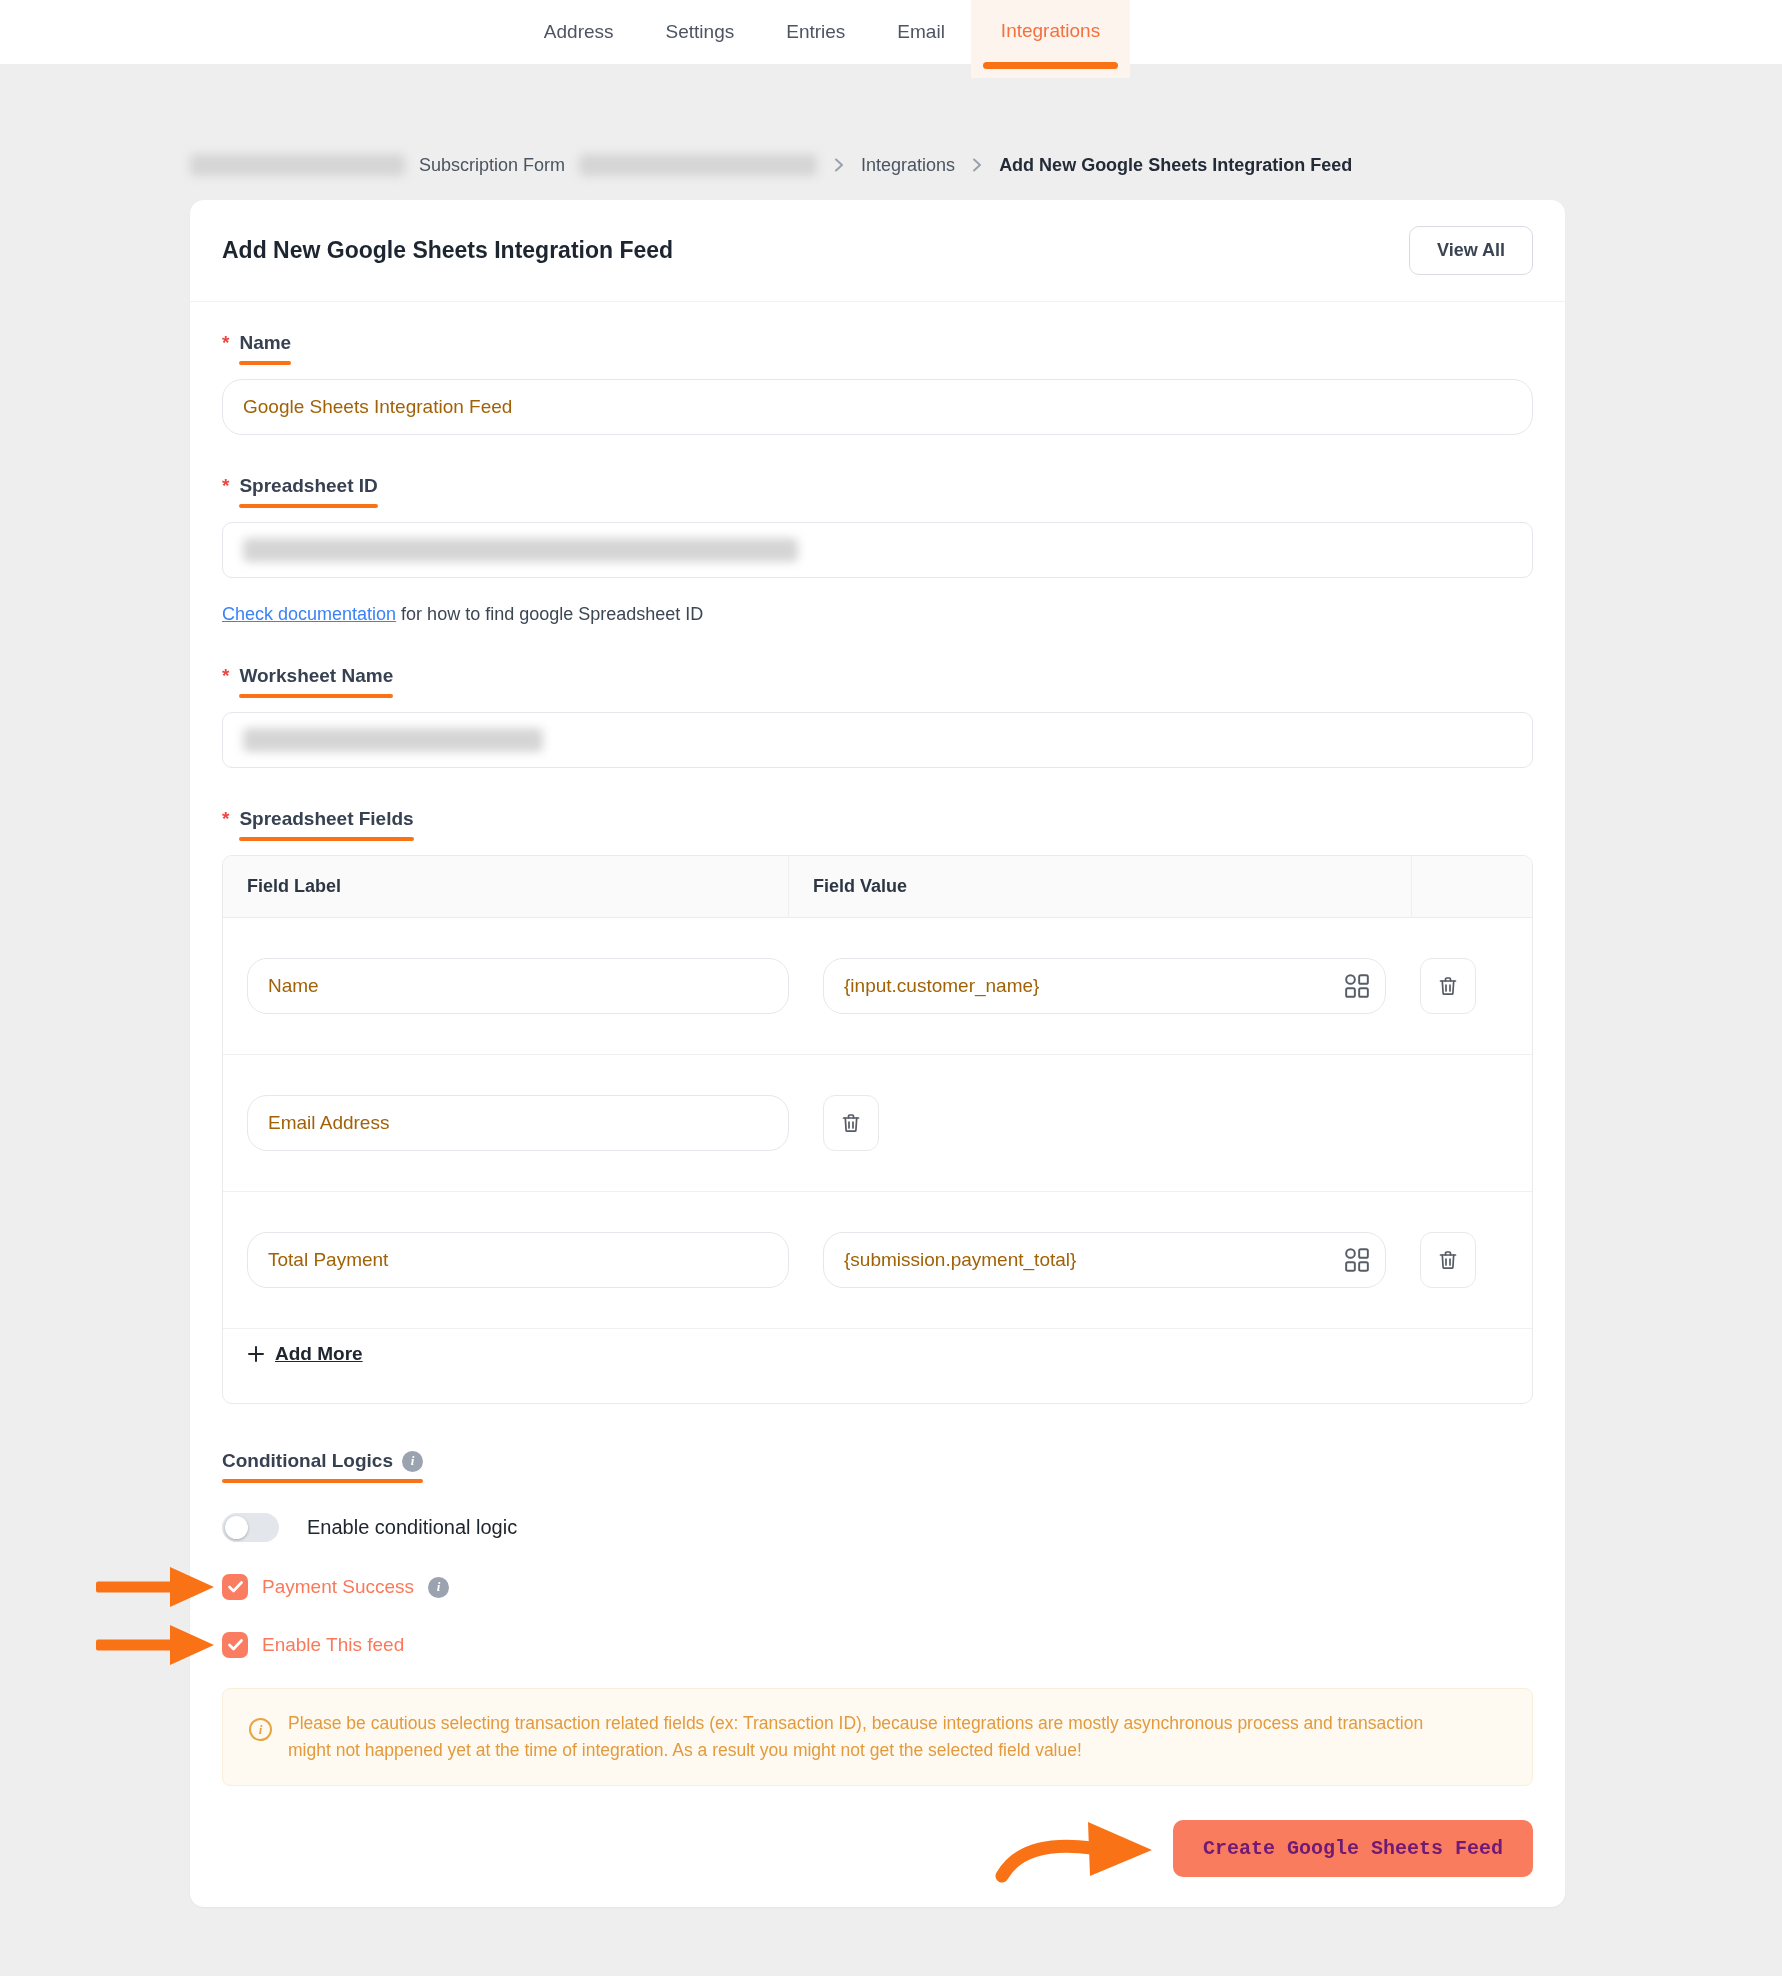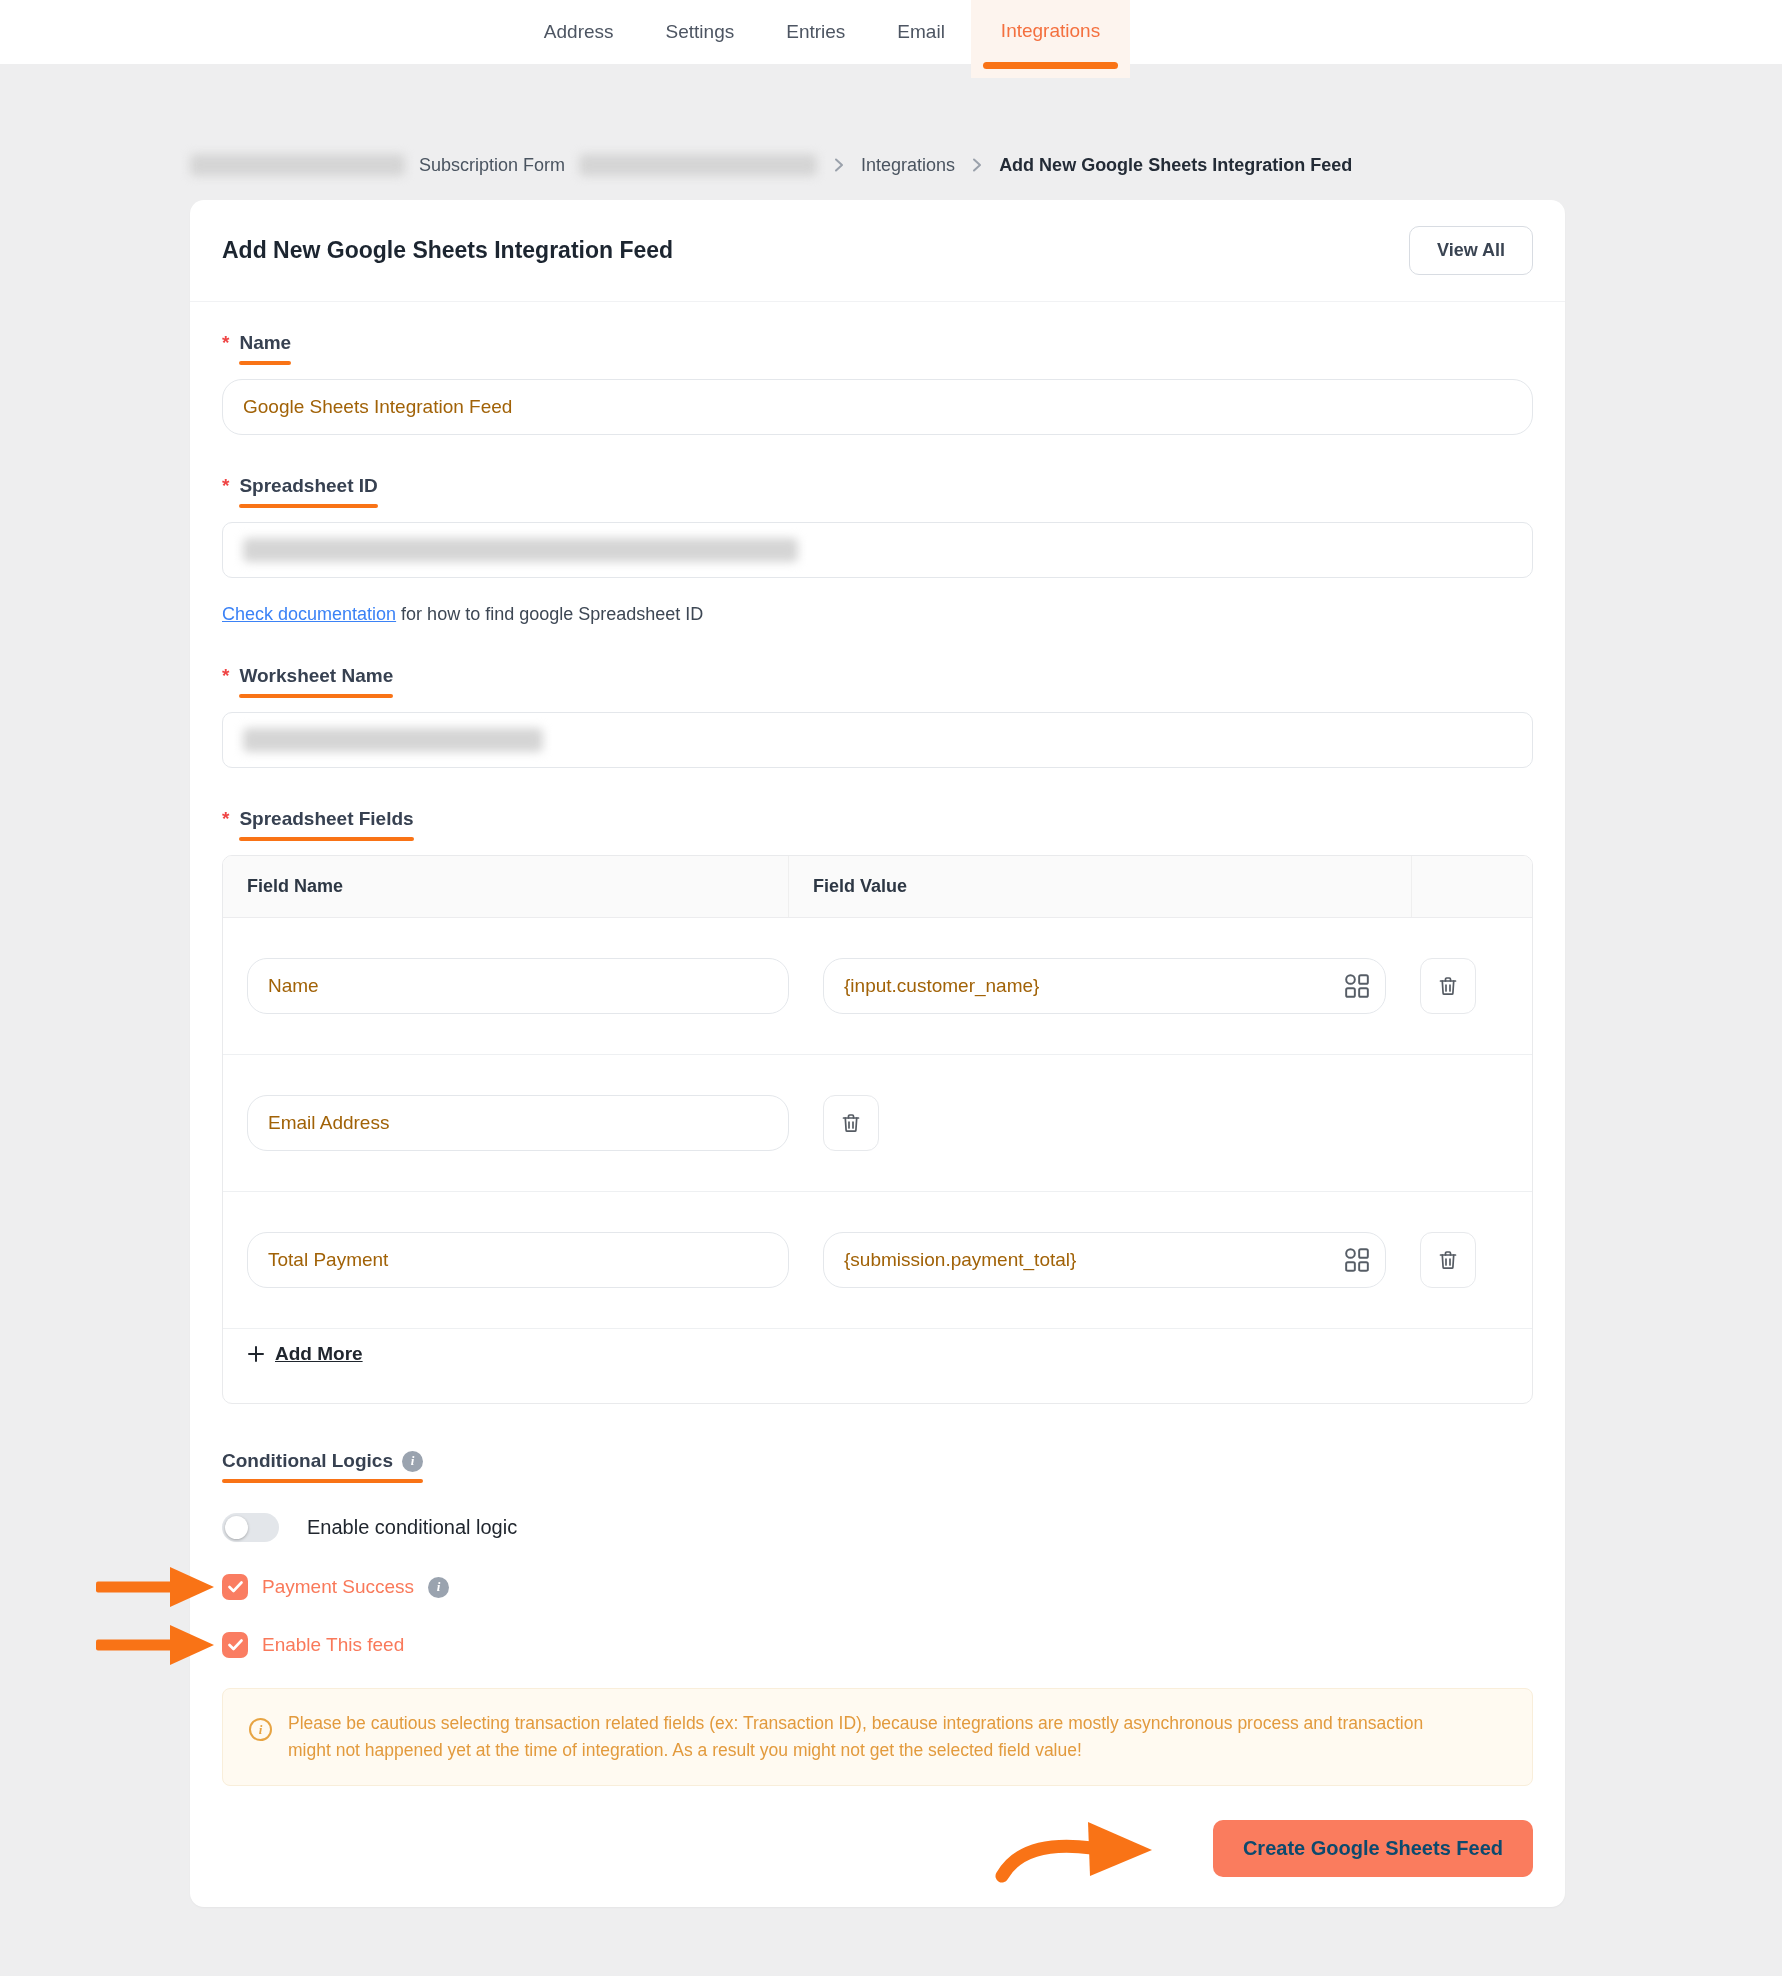--- a/index.html
+++ b/index.html
@@ -87,21 +87,21 @@
   .cb-label{font-size:19px;font-weight:500;color:#f9795a;}
   .annot-arrow{position:absolute;left:-126px;top:50%;transform:translateY(-50%);width:118px;height:40px;pointer-events:none;}
 
   
   .notice{margin-top:30px;background:#fffaf1;border:1px solid #f9eeda;border-radius:8px;padding:21px 26px;display:flex;gap:16px;align-items:flex-start;}
   .warn-icon{width:23px;height:23px;border-radius:50%;border:2px solid #e7a443;color:#e7a443;display:flex;align-items:center;justify-content:center;font-size:13px;font-style:italic;font-weight:700;font-family:"Liberation Serif",serif;flex:0 0 auto;margin-top:8px;}
   .notice-text{font-size:17.5px;line-height:1.55;color:var(--warn);max-width:1160px;}
 
   
   .card-footer{margin-top:34px;display:flex;justify-content:flex-end;position:relative;}
-  .btn-primary{background:var(--salmon);border:none;border-radius:10px;padding:17px 30px;font-size:20px;font-weight:700;color:#0c4a6e;cursor:pointer;font-family:Liberation Sans, sans-serif;}
+  .btn-primary{background:var(--salmon);border:none;border-radius:10px;padding:17px 30px;font-size:20px;font-weight:700;color:#701a75;cursor:pointer;font-family:Liberation Mono, monospace;}
   .curve-arrow{position:absolute;right:365px;top:-12px;width:180px;height:88px;pointer-events:none;}
 </style>
 </head>
 <body>
 
 <div class="topbar">
   <div class="tabs">
     <div class="tab">
         <span class="tab-label">Address</span>
       </div>
@@ -177,21 +177,21 @@
     </div>
 
     <div class="fgroup" style="margin-bottom:0;">
       <div class="fgroup-label">
         <span class="req">*</span>
         <span class="lbl">Spreadsheet Fields</span>
       </div>
 
       <div class="ftable">
         <div class="ftable-head">
-          <div class="fth fth-1">Field Name</div>
+          <div class="fth fth-1">Field Label</div>
           <div class="fth fth-2">Field Value</div>
           <div class="fth fth-3"></div>
         </div>
 
         <div class="frow">
           <div class="fcell-label">
             <input class="txt-input" type="text" readonly="" value="Name" style="">
           </div>
           <div class="fcell-value">
             <input class="txt-input" type="text" readonly="" value="{input.customer_name}" style="">

